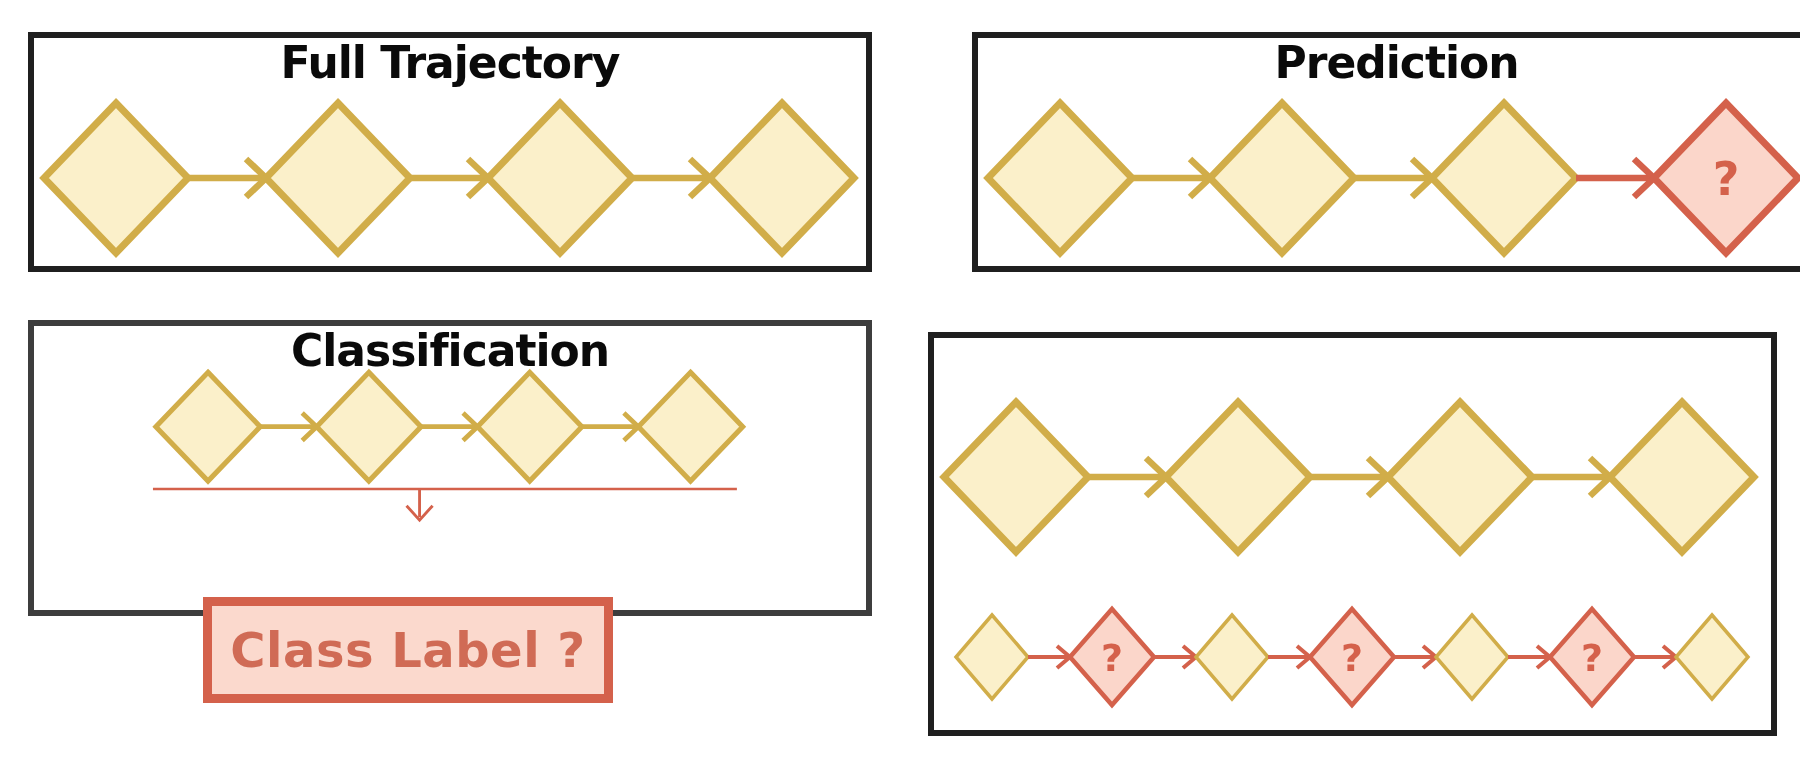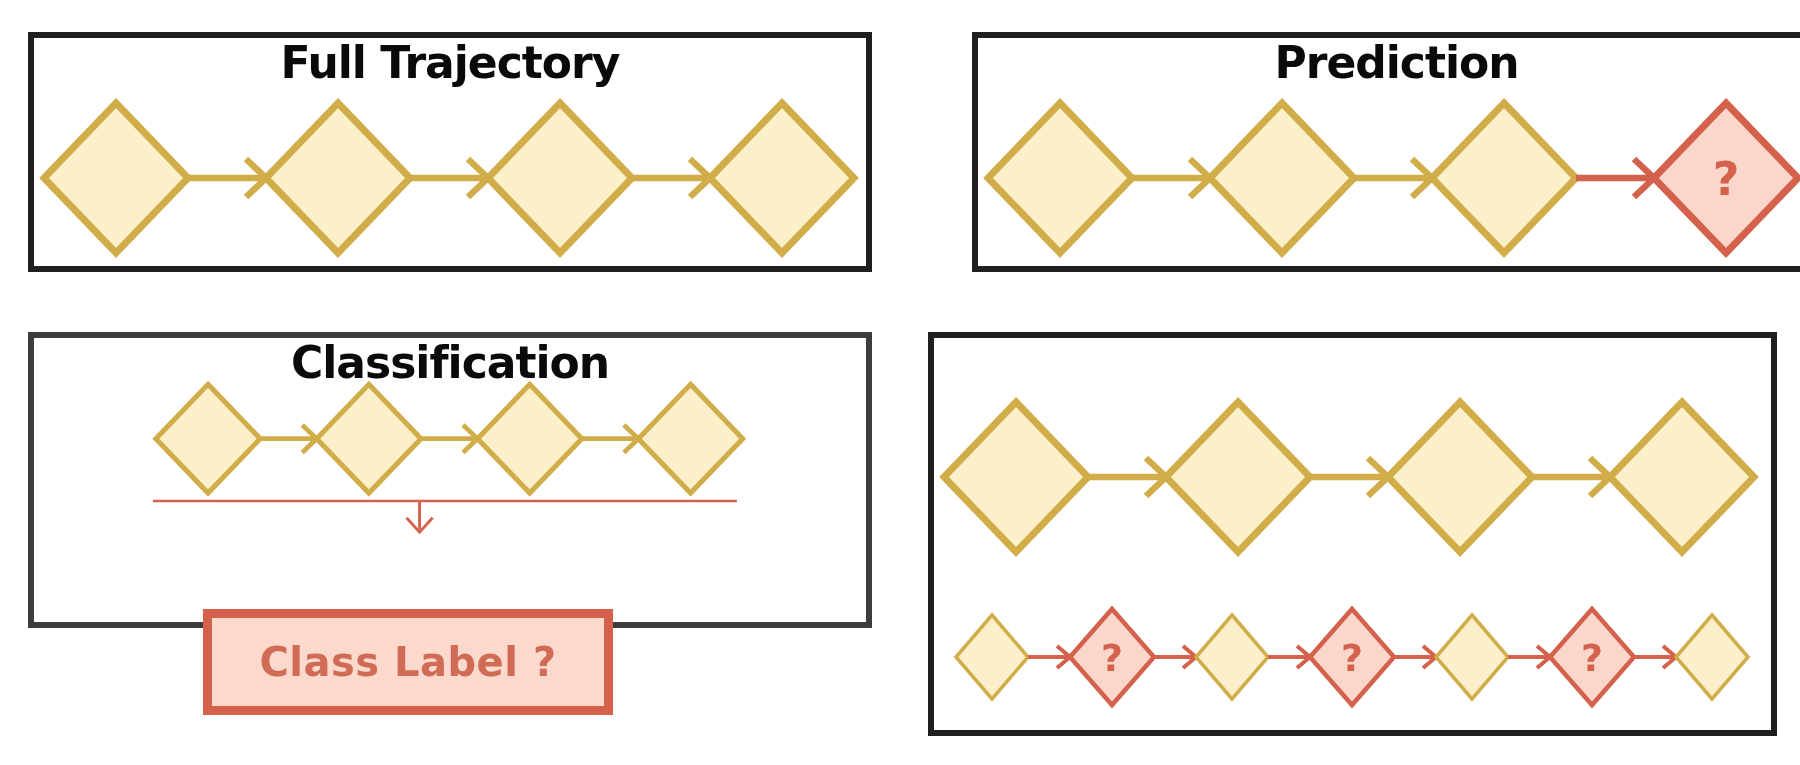--- a/index.html
+++ b/index.html
@@ -58,21 +58,21 @@
     left: 169px; top: 271px;
     width: 410px; height: 106px;
     background: var(--label_box_fill, #fbd9cd);
     border: 9px solid var(--label_box_border, #d4614b);
     display: flex;
     align-items: center;
     justify-content: center;
   }
   .class-label-text {
     font-weight: 700;
-    font-size: 40px;
+    font-size: 48px;
     letter-spacing: 0.5px;
     color: var(--label_text, #d06b55);
     white-space: nowrap;
   }
 </style>
 </head>
 <body>
 
 <div class="stage">
 
@@ -114,21 +114,21 @@
       <polygon class="node-observed" points="526,65 598,140 526,215 454,140"></polygon>
       <g>
         <line class="arrow-salmon" x1="598" y1="140" x2="673" y2="140"></line>
         <polyline class="arrow-salmon" points="656,121 676,140 656,159"></polyline>
       </g>
       <polygon class="node-missing" points="748,65 820,140 748,215 676,140"></polygon>
       <text class="qmark qmark-big" x="748" y="157">?</text>
     </svg>
   </section>
 
-  <section class="panel soft-border" style="left:28px; top:332px; width:844px; height:296px;">
+  <section class="panel soft-border" style="left:28px; top:320px; width:844px; height:296px;">
     <div class="panel-title">Classification</div>
     <svg class="diagram" viewBox="0 0 832 392">
       <polygon class="node-observed" points="82,64 154,139 82,214 10,139"></polygon>
       <g>
         <line class="arrow-gold" x1="154" y1="139" x2="229" y2="139"></line>
         <polyline class="arrow-gold" points="212,120 232,139 212,158"></polyline>
       </g>
       <polygon class="node-observed" points="304,64 376,139 304,214 232,139"></polygon>
       <g>
         <line class="arrow-gold" x1="376" y1="139" x2="451" y2="139"></line>

